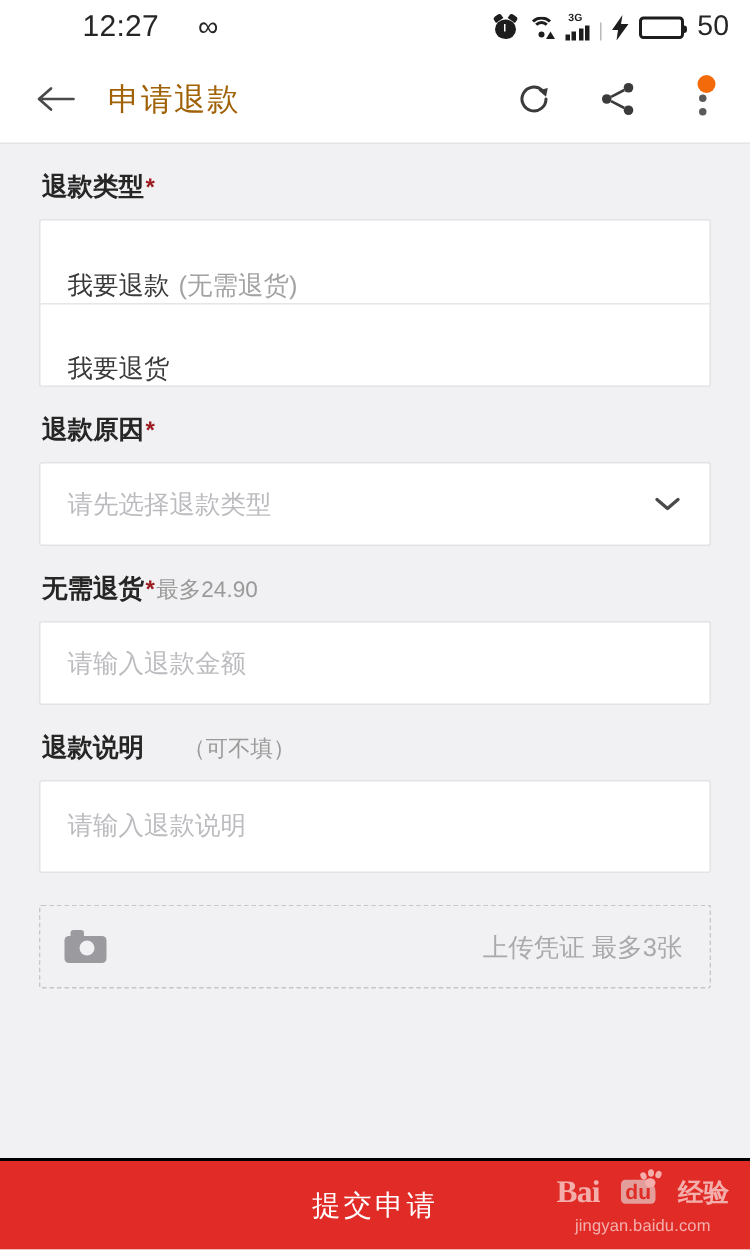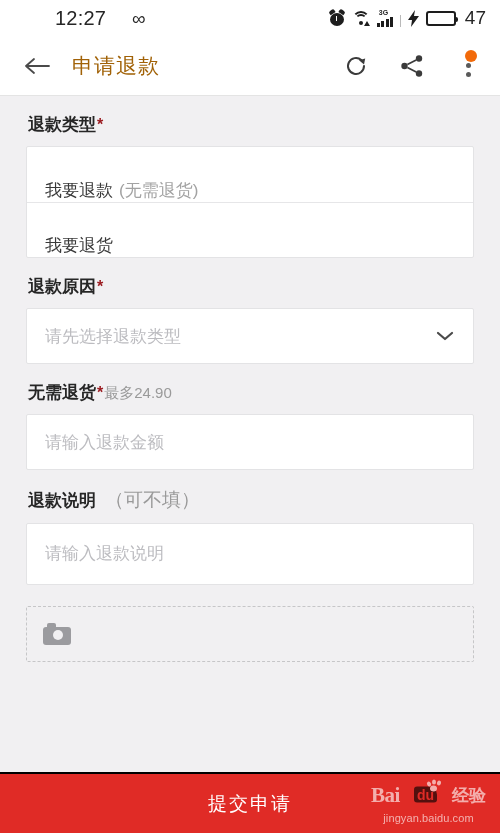--- a/index.html
+++ b/index.html
@@ -110,21 +110,21 @@
   
   .body { flex: 1; padding: 0 26px; overflow: hidden; }
 
   .label {
     font-size: 17px; font-weight: bold; color: #262626;
     display: flex; align-items: baseline;
     padding: 17px 2px 10px 2px;
   }
   .label .req { color: #9b1b20; font-size: 16px; margin-left: 1px; font-weight: bold; }
   .label .hint { color: #9a9a9a; font-size: 15px; font-weight: normal; margin-left: 1px; }
-  .label .hint-sp { color: #9a9a9a; font-size: 19px; font-weight: normal; margin-left: 9px; text-align: right; }
+  .label .hint-sp { color: #9a9a9a; font-size: 15px; font-weight: normal; margin-left: 26px; text-align: right; }
 
   .card {
     background: #ffffff;
     border: 1px solid #e3e3e5;
     border-radius: 2px;
   }
   .opt-row {
     height: 55px; display: flex; align-items: flex-end;
     padding: 0 18px; font-size: 17px; color: #3a3a3a; cursor: pointer;
   }
@@ -170,21 +170,21 @@
     cursor: pointer;
   }
   .submit .stext { font-size: 19px; color: #ffffff; letter-spacing: 2px; }
   .watermark {
     position: absolute; right: 14px; top: 50%; transform: translateY(-50%);
     text-align: center; opacity: .62; pointer-events: none;
   }
   .wm-top { display: flex; align-items: center; justify-content: center; gap: 14px; }
   .wm-bai { font-size: 21px; font-weight: bold; color: #ffffff; font-family: "Liberation Serif", serif; letter-spacing: -.5px; }
   .wm-du {
-    font-size: 14px; font-weight: bold; color: #e02b26; background: #000000;
+    font-size: 14px; font-weight: bold; color: #e02b26; background: #e5e5e5;
     border-radius: 3px 8px 3px 3px; padding: 0 3px; line-height: 16px;
   }
   .wm-jy { font-size: 17px; font-weight: bold; color: #ffffff; margin-left: 1px; }
   .wm-url { font-size: 11px; color: #ffffff; margin-top: 1px; letter-spacing: .1px; }
   .paw { position: absolute; right: 40px; top: -3px; width: 20px; height: 14px; }
   .paw i { position: absolute; background: #ffffff; border-radius: 50%; }
   .paw i:nth-child(1) { width: 4px; height: 5px; left: 1px; top: 2px; transform: rotate(-25deg); }
   .paw i:nth-child(2) { width: 4px; height: 5px; left: 6px; top: 0px; }
   .paw i:nth-child(3) { width: 4px; height: 5px; left: 11px; top: 1px; transform: rotate(20deg); }
   .paw i:nth-child(4) { width: 7px; height: 6px; left: 4px; top: 6px; }
@@ -221,21 +221,21 @@
             <i></i>
           </span>
         <span class="divider"></span>
       </span>
       <span class="ico-bolt">
         <svg width="11" height="17" viewBox="0 0 11 17">
             <polygon points="7,0 0,10 4,10 3,17 11,6 6,6" fill="#1d1d1d"></polygon>
           </svg>
       </span>
       <span class="ico-battery"><span class="fill"></span></span>
-      <span class="sb-battnum">47</span>
+      <span class="sb-battnum">50</span>
     </div>
   </div>
 
   <div class="appbar">
     <div class="back">
       <svg width="26" height="20" viewBox="0 0 26 20">
         <path d="M10 3 L2 10 L10 17 M2 10 H25" stroke="#4a4a4a" stroke-width="1.8" fill="none" stroke-linecap="round" stroke-linejoin="round"></path>
       </svg>
     </div>
     <div class="title">申请退款</div>
@@ -311,20 +311,21 @@
     <div class="textarea">
       <span>请输入退款说明</span>
     </div>
 
     <div class="upload">
       <span class="cam">
         <i class="bump"></i>
           <i class="bod"></i>
           <i class="lens"></i>
       </span>
+      <span class="utext">上传凭证 最多3张</span>
     </div>
 
   </div>
 
   <div class="submit">
     <span class="stext">提交申请</span>
     <span class="watermark">
       <span class="paw">
           <i></i>
           <i></i>

